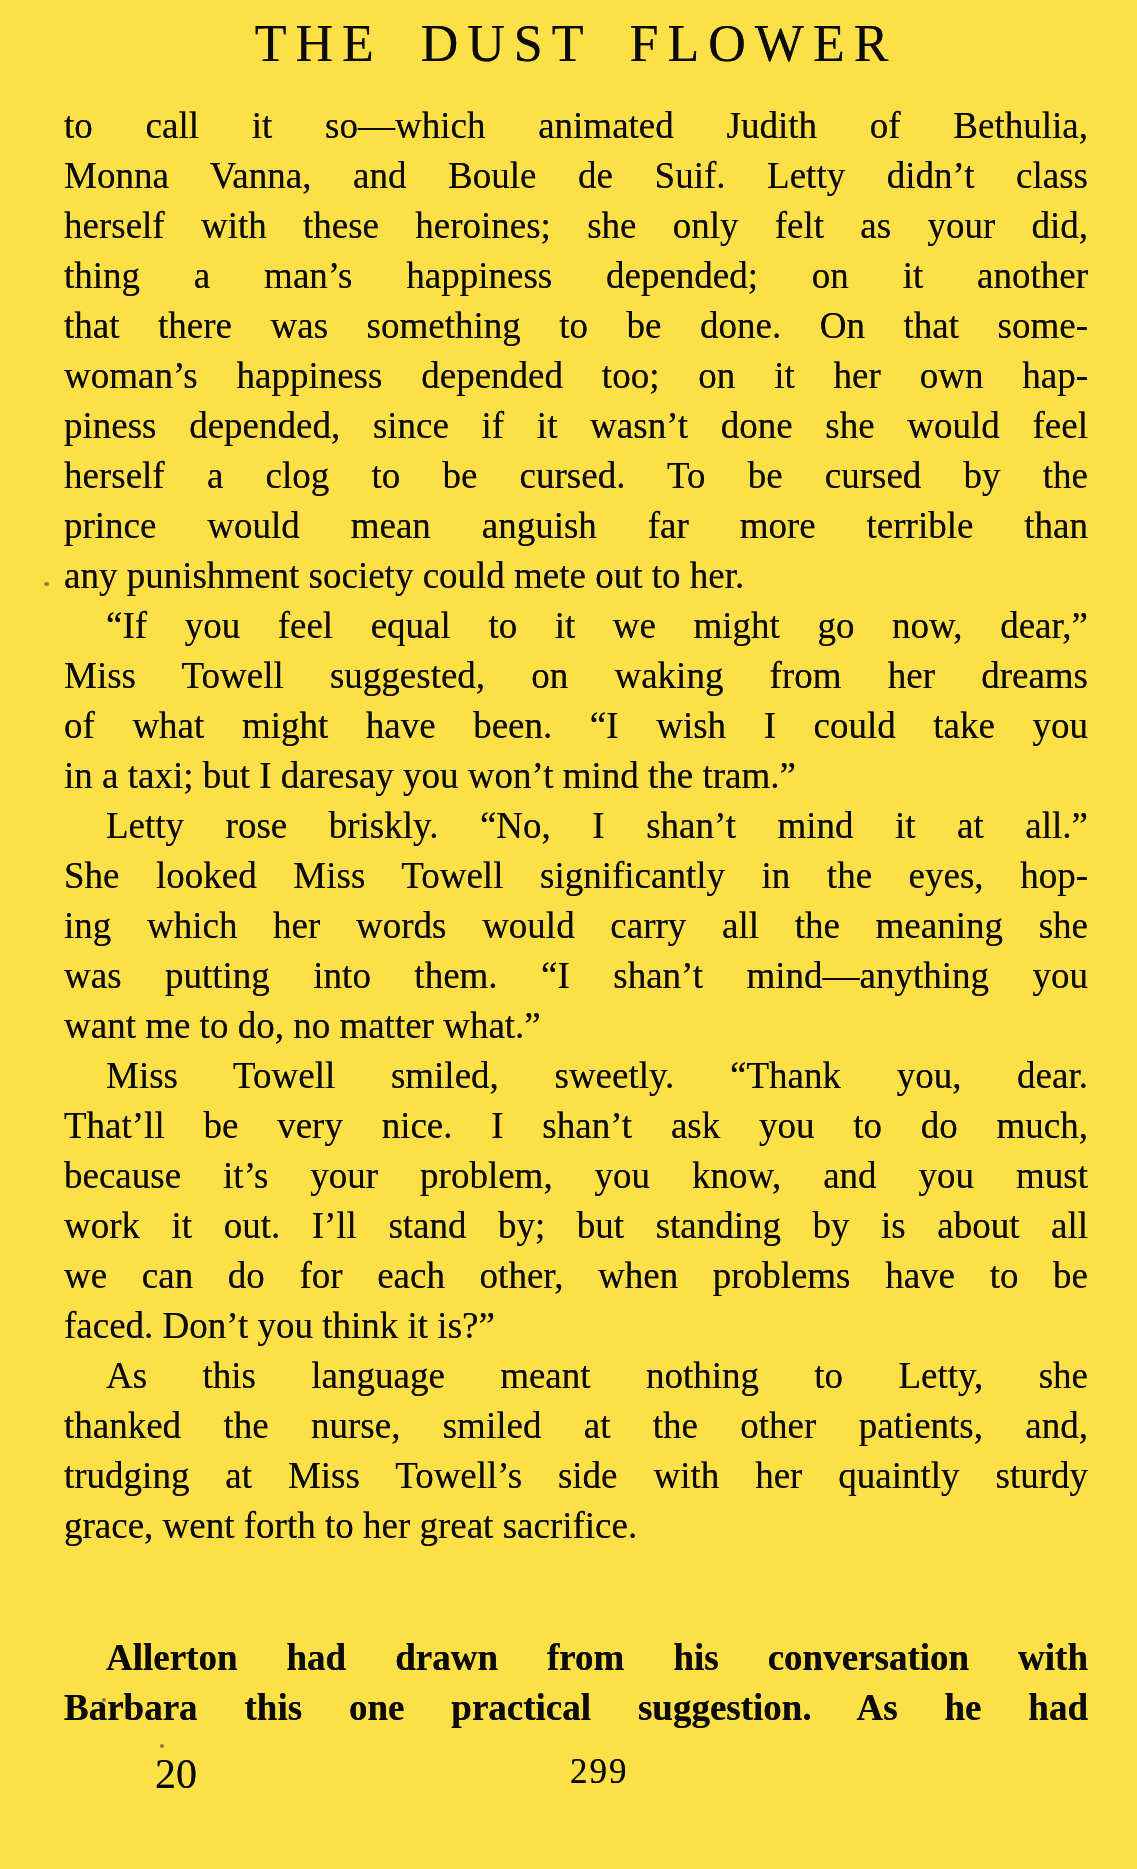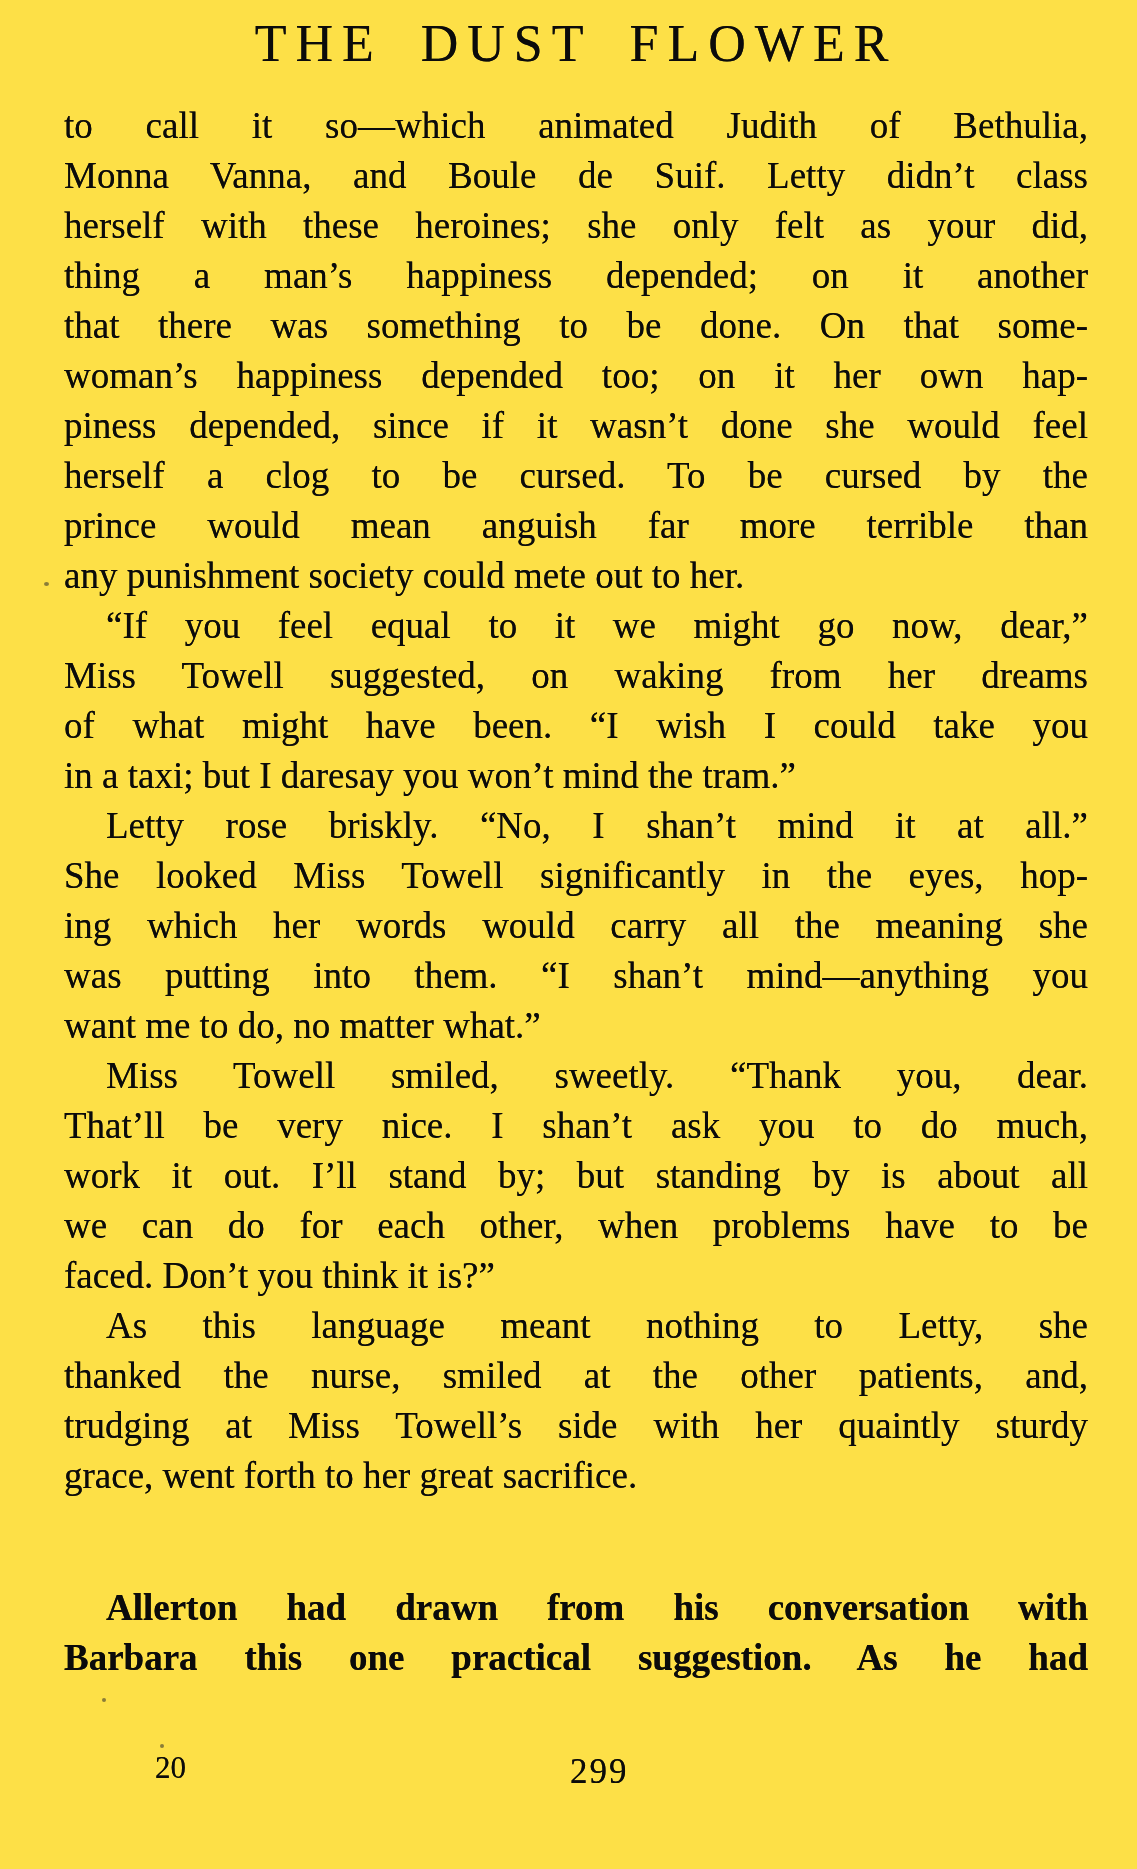--- a/index.html
+++ b/index.html
@@ -36,21 +36,21 @@
   .para { margin: 0; padding: 0; }
   .line { width: 100%; }
   .j { text-align: justify; text-align-last: justify; }
   .last { text-align: center; text-align-last: left; }
   .indent { text-indent: 42px; }
   .section-gap { margin-top: 82px; font-weight: bold; }
   .footer-sig {
     position: absolute;
     left: 155px;
     top: 1750px;
-    font-size: 31px;
+    font-size: 42px;
   }
   .footer-page {
     position: absolute;
     left: 570px;
     top: 1752px;
     font-size: 35px;
     letter-spacing: 2px;
   }
   .speck {
     position: absolute;
@@ -95,20 +95,21 @@
       <div class="line j indent">Letty rose briskly. “No, I shan’t mind it at all.”</div>
       <div class="line j">She looked Miss Towell significantly in the eyes, hop-</div>
       <div class="line j">ing which her words would carry all the meaning she</div>
       <div class="line j">was putting into them. “I shan’t mind—anything you</div>
       <div class="line last">want me to do, no matter what.”</div>
     </div>
 
     <div class="para">
       <div class="line j indent">Miss Towell smiled, sweetly. “Thank you, dear.</div>
       <div class="line j">That’ll be very nice. I shan’t ask you to do much,</div>
+      <div class="line j">because it’s your problem, you know, and you must</div>
       <div class="line j">work it out. I’ll stand by; but standing by is about all</div>
       <div class="line j">we can do for each other, when problems have to be</div>
       <div class="line last">faced. Don’t you think it is?”</div>
     </div>
 
     <div class="para">
       <div class="line j indent">As this language meant nothing to Letty, she</div>
       <div class="line j">thanked the nurse, smiled at the other patients, and,</div>
       <div class="line j">trudging at Miss Towell’s side with her quaintly sturdy</div>
       <div class="line last">grace, went forth to her great sacrifice.</div>

